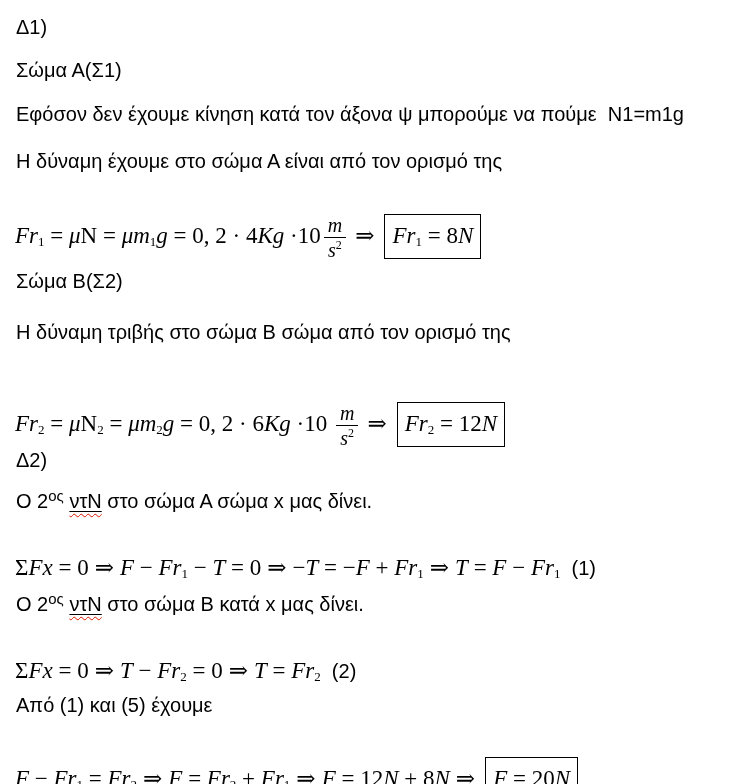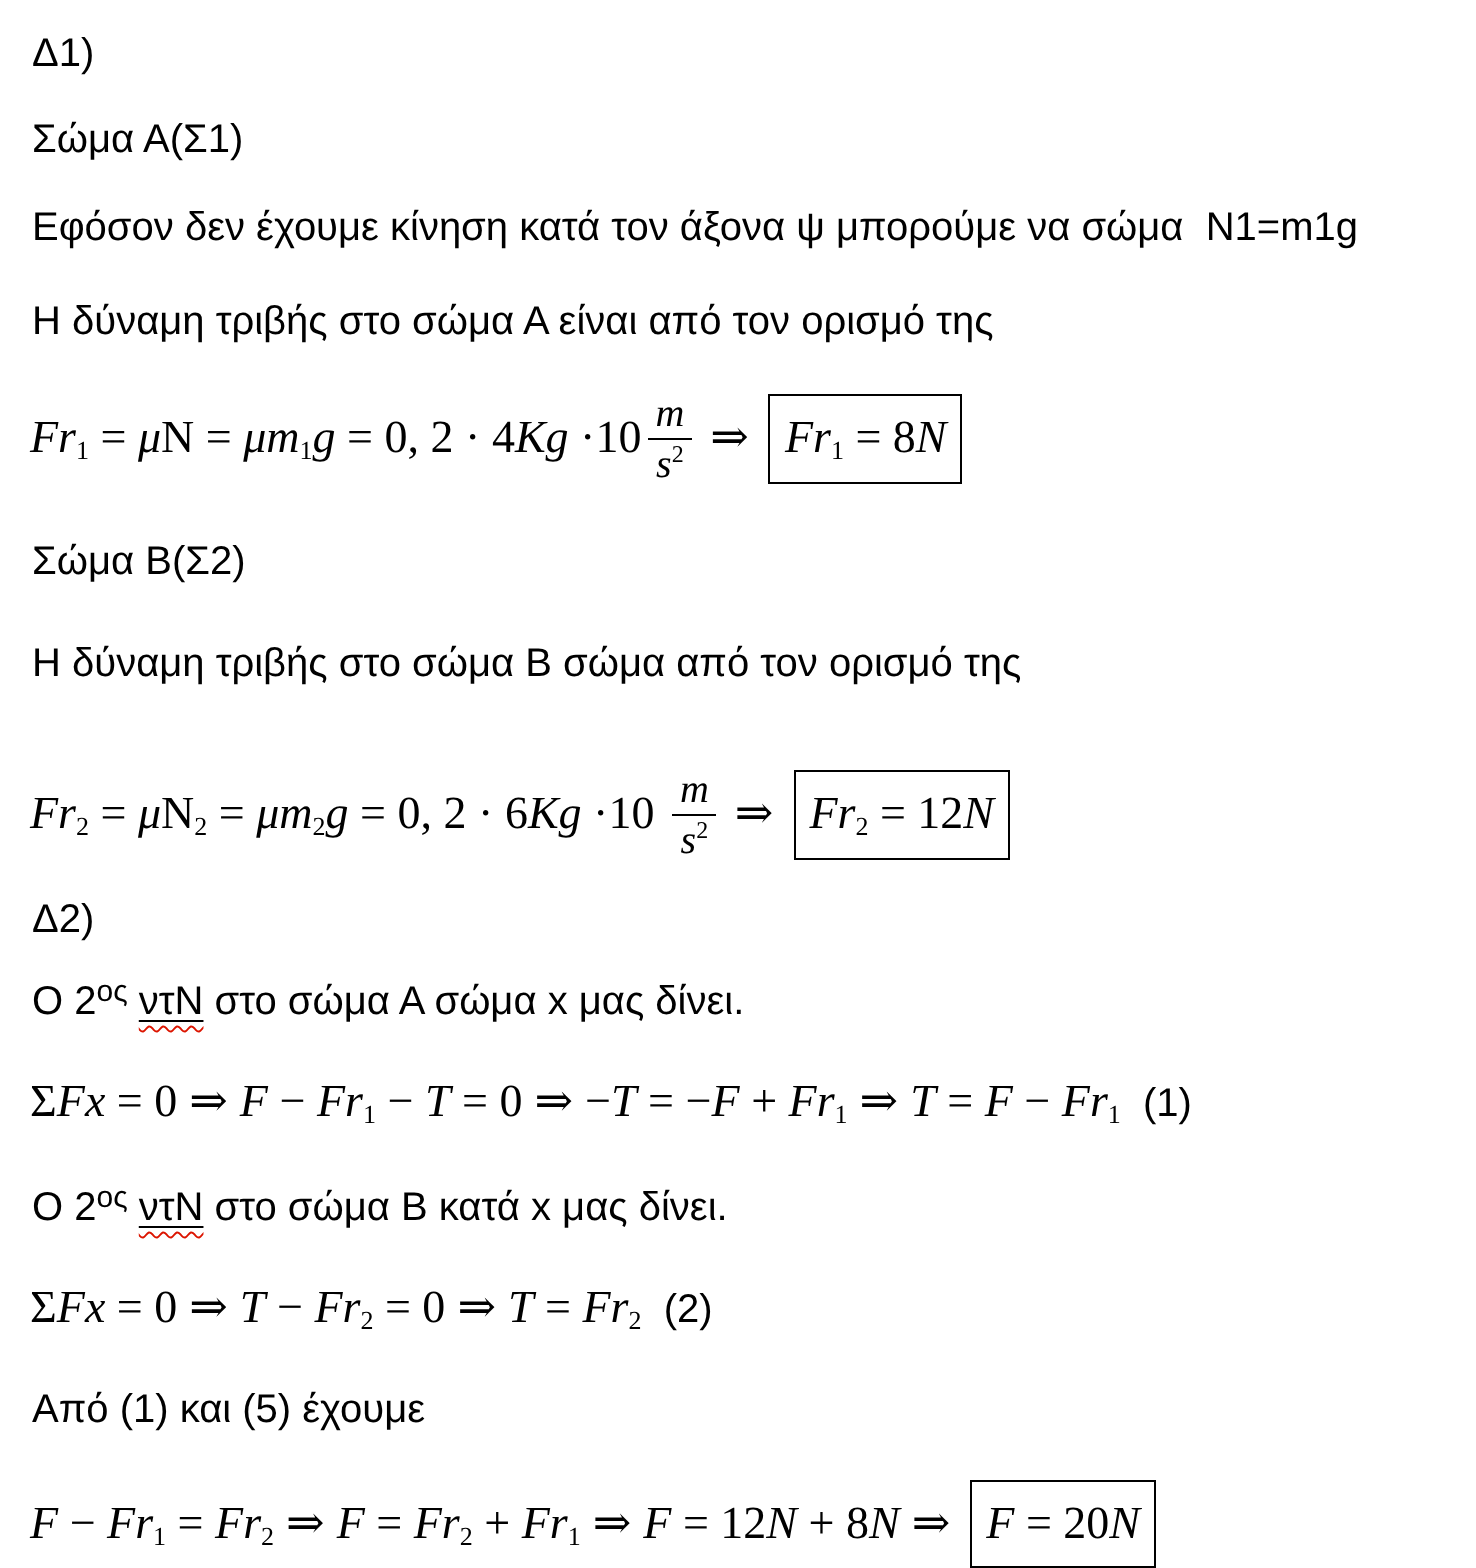--- a/index.html
+++ b/index.html
@@ -5,21 +5,21 @@
   html,body{margin:0;padding:0}
   body{
     width:738px;height:784px;position:relative;overflow:hidden;
     background:#ffffff;color:#000000;
     font-family:"Liberation Sans",sans-serif;
   }
   .block{position:absolute;left:16px;white-space:pre}
   .text{font-size:20px;line-height:24px}
   .math{
     font-family:"Liberation Serif","DejaVu Serif",serif;
-    font-size:23px;left:15px;line-height:1.15;
+    font-size:23px;left:15px;line-height:1.15;margin-top:17px;
   }
   .math span{white-space:pre}
   .mi{font-style:italic}
   .mr{font-style:normal}
   .msub{font-size:13px;vertical-align:-0.25em;font-style:normal}
   .mar{padding:0 6px;font-style:normal}
   .mtx{font-family:"Liberation Sans",sans-serif;font-size:20px}
   .mbox{display:inline-block;border:1.5px solid #000;padding:8px 7px;margin-left:4px}
   .mfrac{display:inline-block;text-align:center;vertical-align:middle;font-size:20px;line-height:1.05;margin:0 3px}
   .mnum{display:block;font-style:italic;padding:0 4px 1px}
@@ -32,22 +32,22 @@
   #b5{top:197px} #b6{top:269px} #b7{top:320px} #b8{top:385px}
   #b9{top:448px} #b10{top:489px}#b11{top:538px}#b12{top:592px}
   #b13{top:641px}#b14{top:693px}#b15{top:740px}
 </style>
 </head>
 <body>
 
 <div class="page">
   <div id="b1" class="block text">Δ1)</div>
   <div id="b2" class="block text">Σώμα Α(Σ1)</div>
-  <div id="b3" class="block text">Εφόσον δεν έχουμε κίνηση κατά τον άξονα ψ μπορούμε να σώμα  N1=m1g</div>
-  <div id="b4" class="block text">Η δύναμη τριβής στο σώμα Α είναι από τον ορισμό της</div>
+  <div id="b3" class="block text">Εφόσον δεν έχουμε κίνηση κατά τον άξονα ψ μπορούμε να πούμε  N1=m1g</div>
+  <div id="b4" class="block text">Η δύναμη έχουμε στο σώμα Α είναι από τον ορισμό της</div>
   <div id="b5" class="block math"><span class="mi">Fr</span><span class="msub">1</span><span class="mr"> = </span><span class="mi">μ</span><span class="mr">N</span><span class="mr"> = </span><span class="mi">μm</span><span class="msub">1</span><span class="mi">g</span><span class="mr"> = 0, 2 · </span><span class="mr">4</span><span class="mi">Kg</span><span class="mr"> ·10</span><span class="mfrac"><span class="mnum">m</span><span class="mden">s<sup>2</sup></span></span><span class="mar">⇒</span><span class="mbox"><span class="mi">Fr</span><span class="msub">1</span><span class="mr"> = </span><span class="mr">8</span><span class="mi">N</span></span></div>
   <div id="b6" class="block text">Σώμα Β(Σ2)</div>
   <div id="b7" class="block text">Η δύναμη τριβής στο σώμα Β σώμα από τον ορισμό της</div>
   <div id="b8" class="block math"><span class="mi">Fr</span><span class="msub">2</span><span class="mr"> = </span><span class="mi">μ</span><span class="mr">N</span><span class="msub">2</span><span class="mr"> = </span><span class="mi">μm</span><span class="msub">2</span><span class="mi">g</span><span class="mr"> = 0, 2 · </span><span class="mr">6</span><span class="mi">Kg</span><span class="mr"> ·10 </span><span class="mfrac"><span class="mnum">m</span><span class="mden">s<sup>2</sup></span></span><span class="mar">⇒</span><span class="mbox"><span class="mi">Fr</span><span class="msub">2</span><span class="mr"> = </span><span class="mr">12</span><span class="mi">N</span></span></div>
   <div id="b9" class="block text">Δ2)</div>
   <div id="b10" class="block text"><span>Ο 2</span><sup class="rsup">ος</sup><span> </span><span class="spell-wavy"><span class="spell-line">ντΝ</span></span><span> στο σώμα Α σώμα x μας δίνει.</span></div>
   <div id="b11" class="block math"><span class="mr">Σ</span><span class="mi">Fx</span><span class="mr"> = 0</span><span class="mar">⇒</span><span class="mi">F</span><span class="mr"> − </span><span class="mi">Fr</span><span class="msub">1</span><span class="mr"> − </span><span class="mi">T</span><span class="mr"> = 0</span><span class="mar">⇒</span><span class="mr">−</span><span class="mi">T</span><span class="mr"> = −</span><span class="mi">F</span><span class="mr"> + </span><span class="mi">Fr</span><span class="msub">1</span><span class="mar">⇒</span><span class="mi">T</span><span class="mr"> = </span><span class="mi">F</span><span class="mr"> − </span><span class="mi">Fr</span><span class="msub">1</span><span class="mtx">  (1)</span></div>
   <div id="b12" class="block text"><span>Ο 2</span><sup class="rsup">ος</sup><span> </span><span class="spell-wavy"><span class="spell-line">ντΝ</span></span><span> στο σώμα Β κατά x μας δίνει.</span></div>
   <div id="b13" class="block math"><span class="mr">Σ</span><span class="mi">Fx</span><span class="mr"> = 0</span><span class="mar">⇒</span><span class="mi">T</span><span class="mr"> − </span><span class="mi">Fr</span><span class="msub">2</span><span class="mr"> = 0</span><span class="mar">⇒</span><span class="mi">T</span><span class="mr"> = </span><span class="mi">Fr</span><span class="msub">2</span><span class="mtx">  (2)</span></div>
   <div id="b14" class="block text">Από (1) και (5) έχουμε</div>

